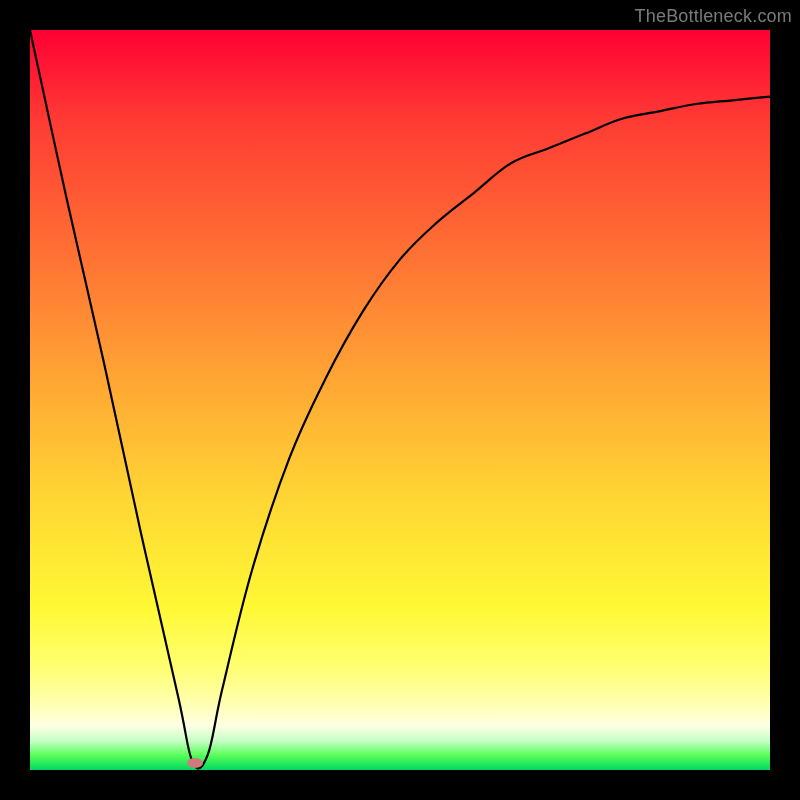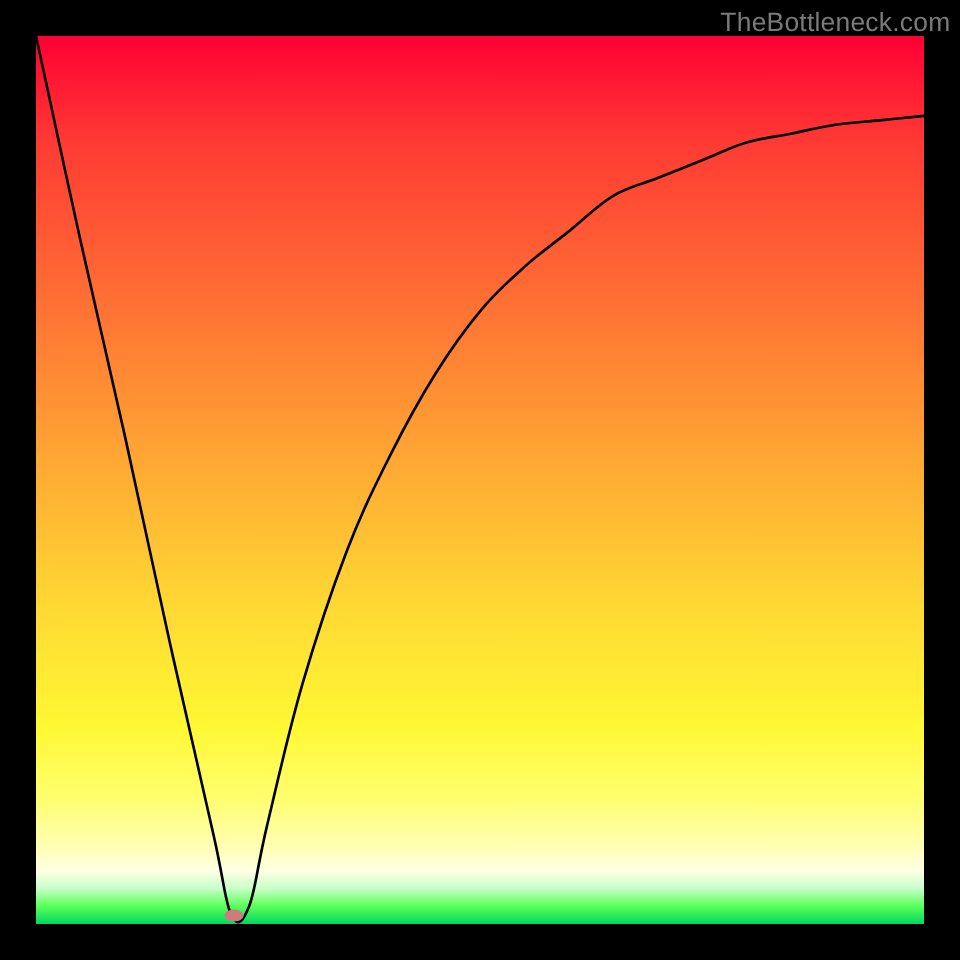--- a/index.html
+++ b/index.html
@@ -36,21 +36,21 @@
       #c8ffc8 96%,
       #5aff5a 98%,
       #00d860 100%
     );
   }
   .watermark {
     position: absolute;
     top: 6px;
     right: 8px;
     color: #7a7a7a;
-    font-size: 22px;
+    font-size: 18px;
     font-weight: 500;
     user-select: none;
     letter-spacing: 0.2px;
   }
   svg.curve {
     position: absolute;
     left: 0;
     top: 0;
     width: 740px;
     height: 740px;

